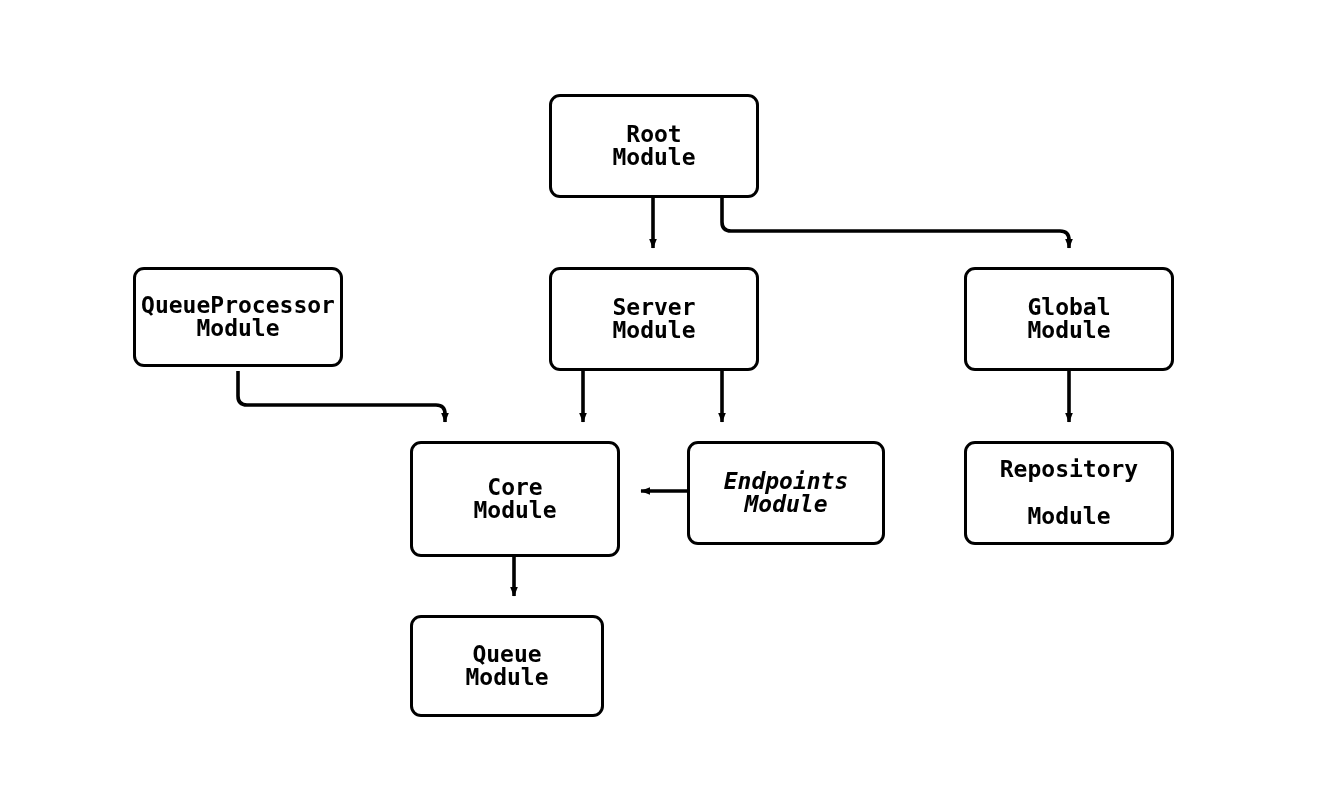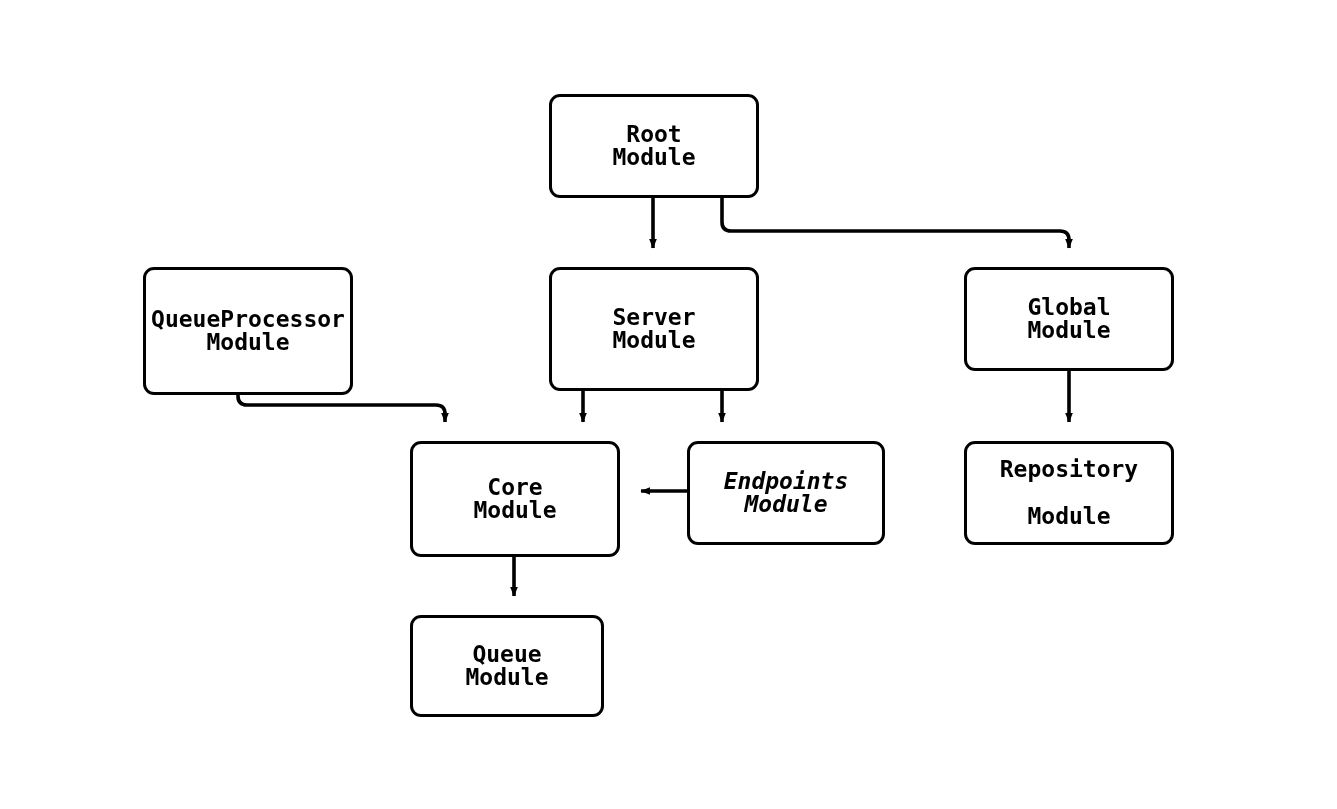--- a/index.html
+++ b/index.html
@@ -77,26 +77,26 @@
 
       <path d="M 514 545 L 514 596" marker-end="url(#arrowhead)"></path>
     </g>
   </svg>
 
   <div class="node" style="left:549px; top:94px; width:210px; height:104px;">
     <div class="node-label">Root</div>
     <div class="node-label">Module</div>
   </div>
 
-  <div class="node" style="left:133px; top:267px; width:210px; height:128px;margin-left:10px;">
+  <div class="node" style="left:133px; top:267px; width:210px; height:100px;">
     <div class="node-label">QueueProcessor</div>
     <div class="node-label">Module</div>
   </div>
 
-  <div class="node" style="left:549px; top:267px; width:210px; height:124px;">
+  <div class="node" style="left:549px; top:267px; width:210px; height:104px;">
     <div class="node-label">Server</div>
     <div class="node-label">Module</div>
   </div>
 
   <div class="node" style="left:964px; top:267px; width:210px; height:104px;">
     <div class="node-label">Global</div>
     <div class="node-label">Module</div>
   </div>
 
   <div class="node" style="left:410px; top:441px; width:210px; height:116px;">

